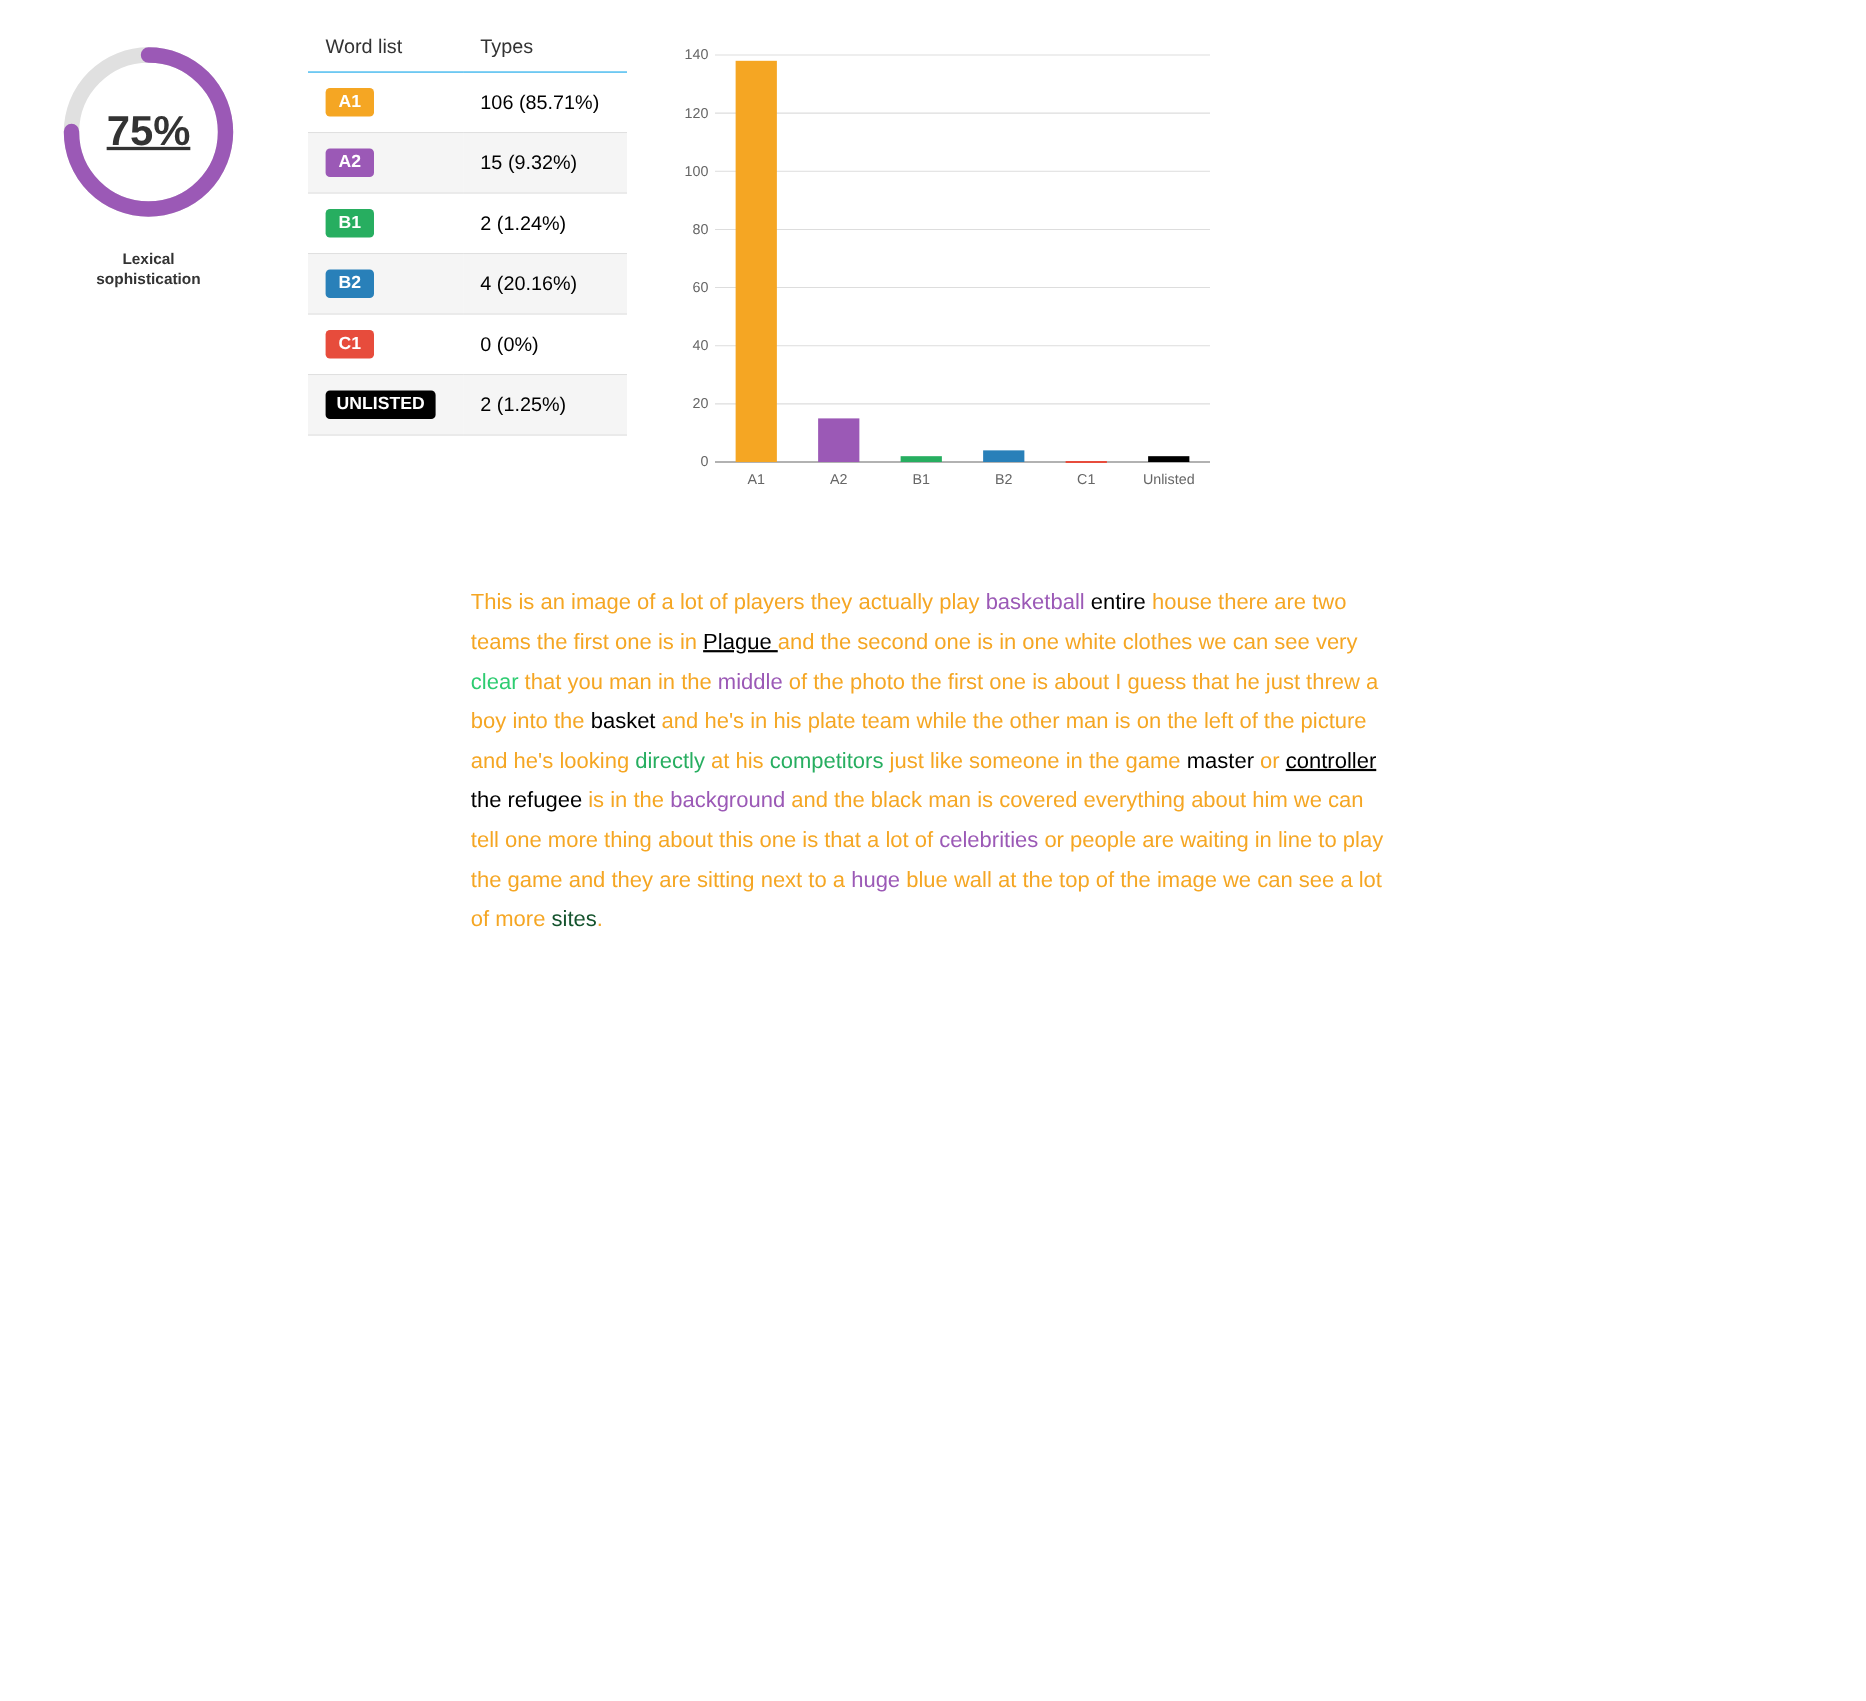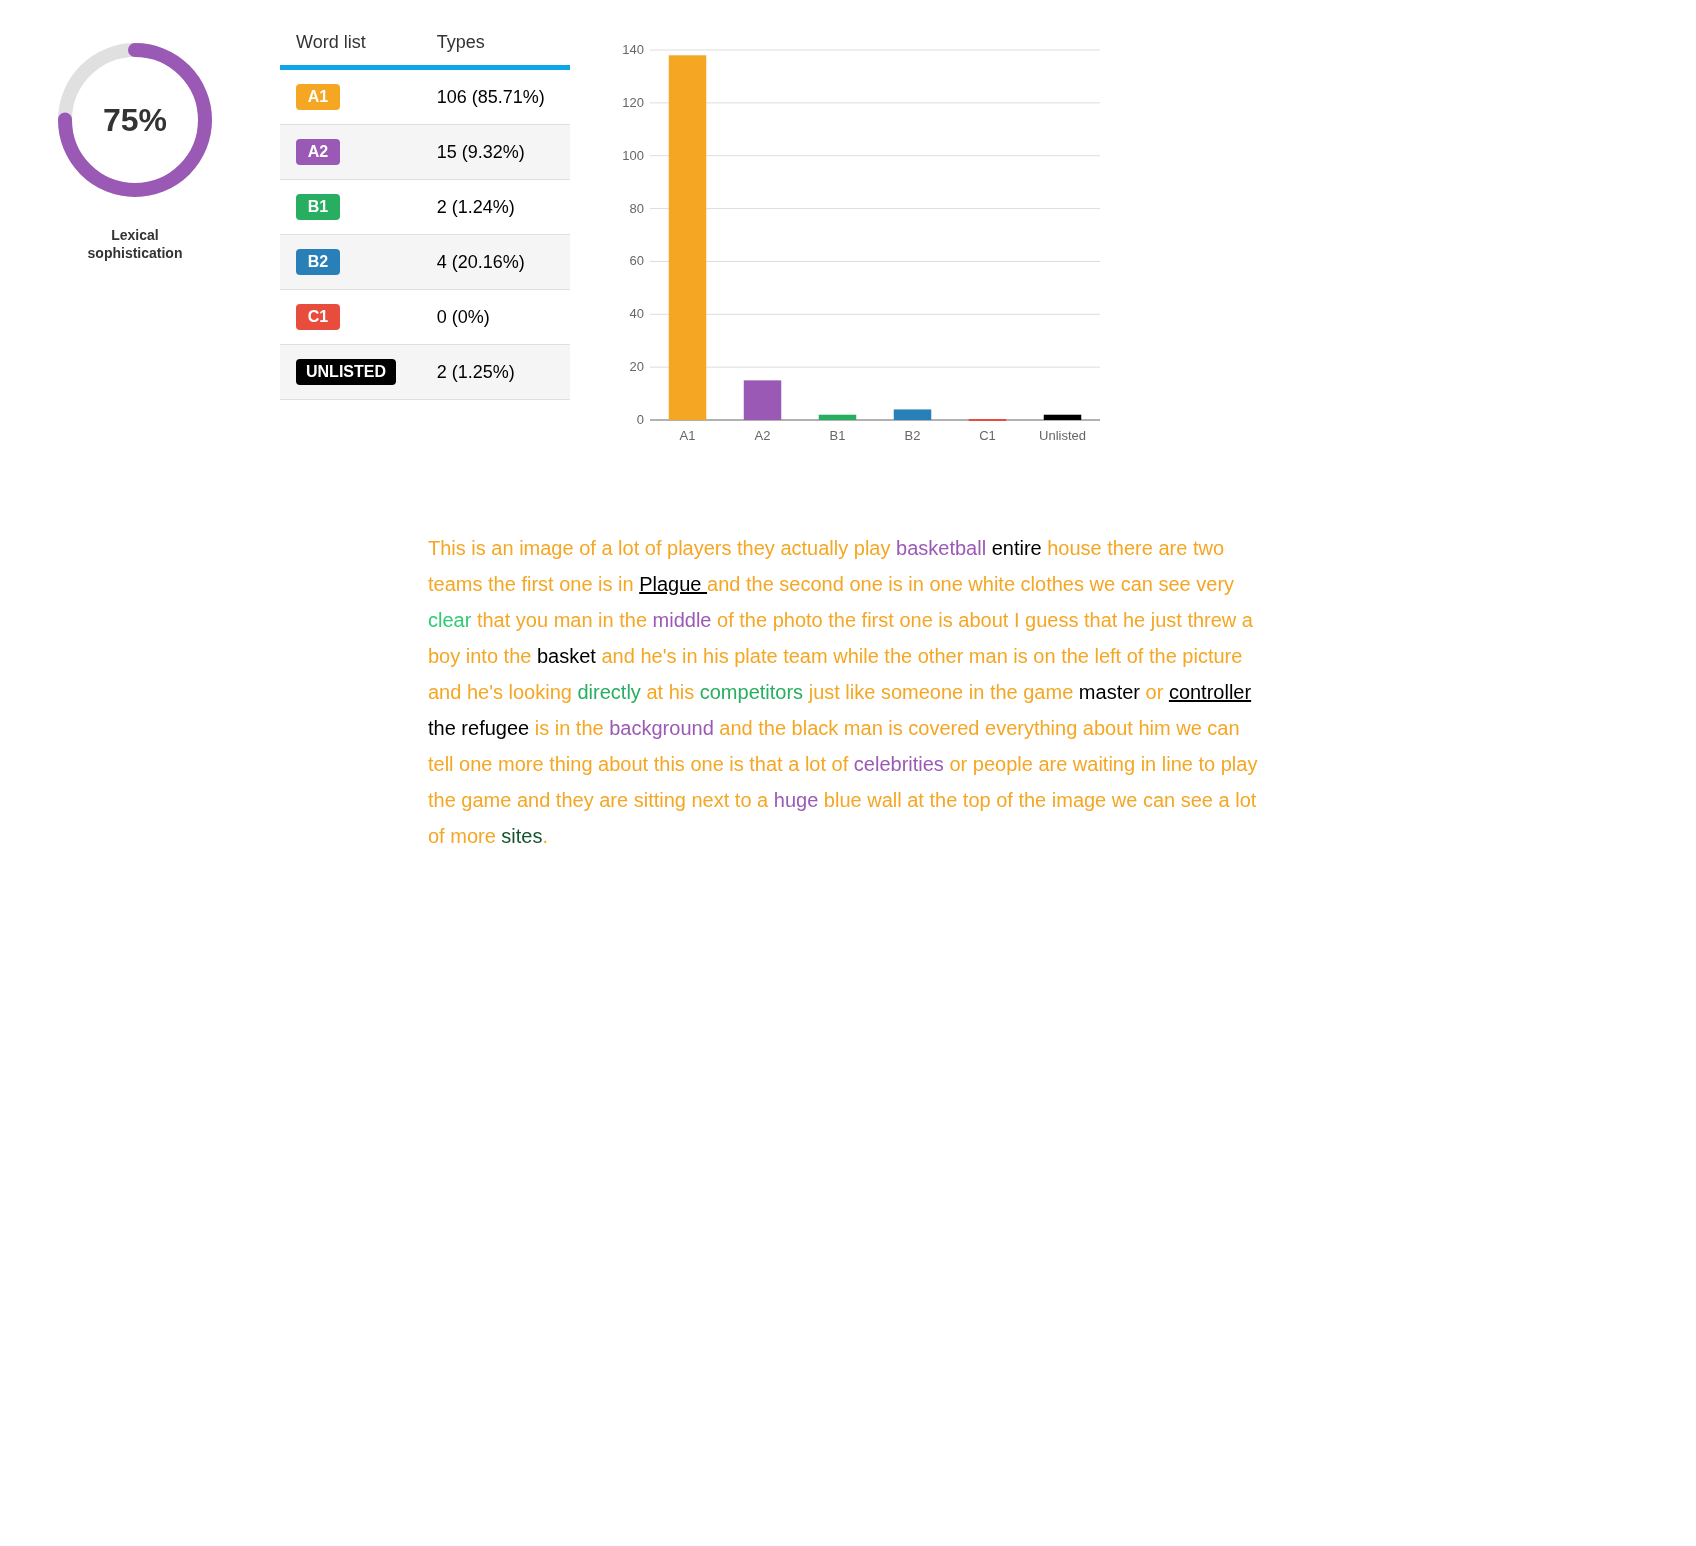--- a/index.html
+++ b/index.html
@@ -35,23 +35,24 @@
 
     .donut-wrapper svg {
       transform: rotate(-90deg);
     }
 
     .donut-center-text {
       position: absolute;
       top: 50%;
       left: 50%;
       transform: translate(-50%, -50%);
-      font-size: 32px;
+      font-size: 38px;
       font-weight: bold;
       color: #333;
+      text-decoration: underline;
     }
 
     .donut-label {
       margin-top: 16px;
       text-align: center;
       font-size: 14px;
       font-weight: bold;
       color: #333;
       line-height: 1.3;
     }
@@ -61,21 +62,21 @@
       border-collapse: collapse;
       width: 290px;
       font-size: 18px;
     }
 
     .word-table th {
       padding: 12px 16px;
       text-align: left;
       color: #333;
       font-weight: normal;
-      border-bottom: 5px solid #0ea5e9;
+      border-bottom: 1px solid #0ea5e9;
       background: #fff;
     }
 
     .word-table td {
       padding: 14px 16px;
       border-bottom: 1px solid #e0e0e0;
       vertical-align: middle;
     }
 
     .word-table tr:nth-child(even) {

